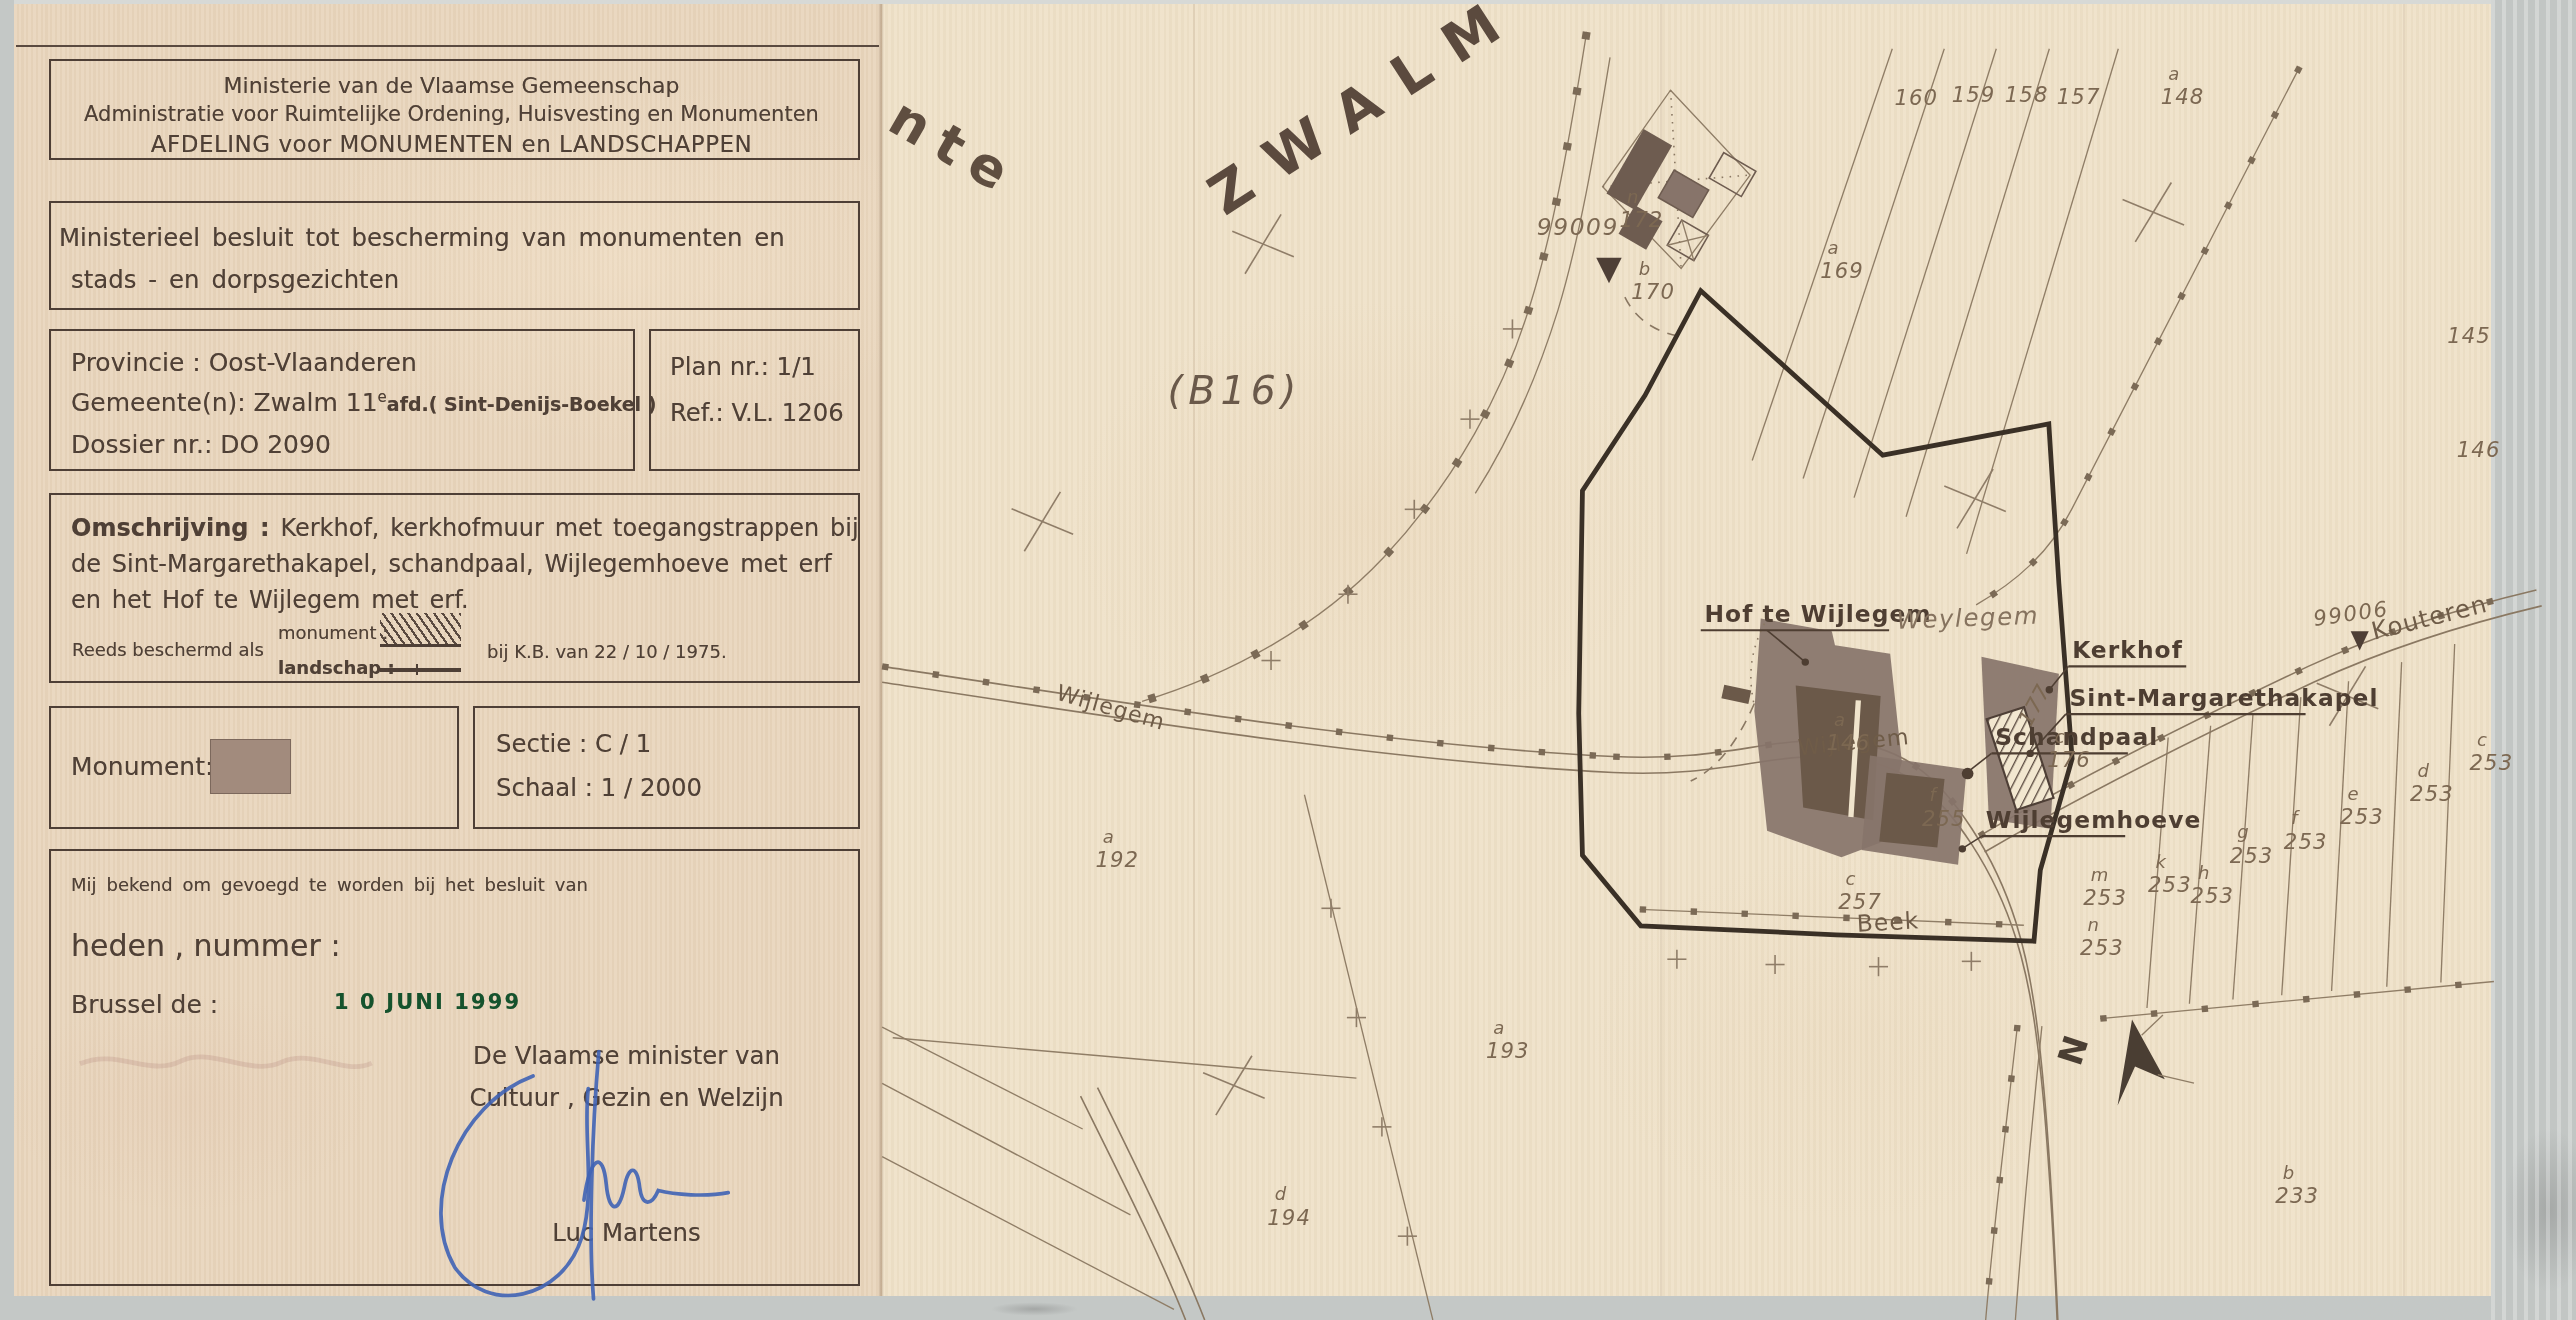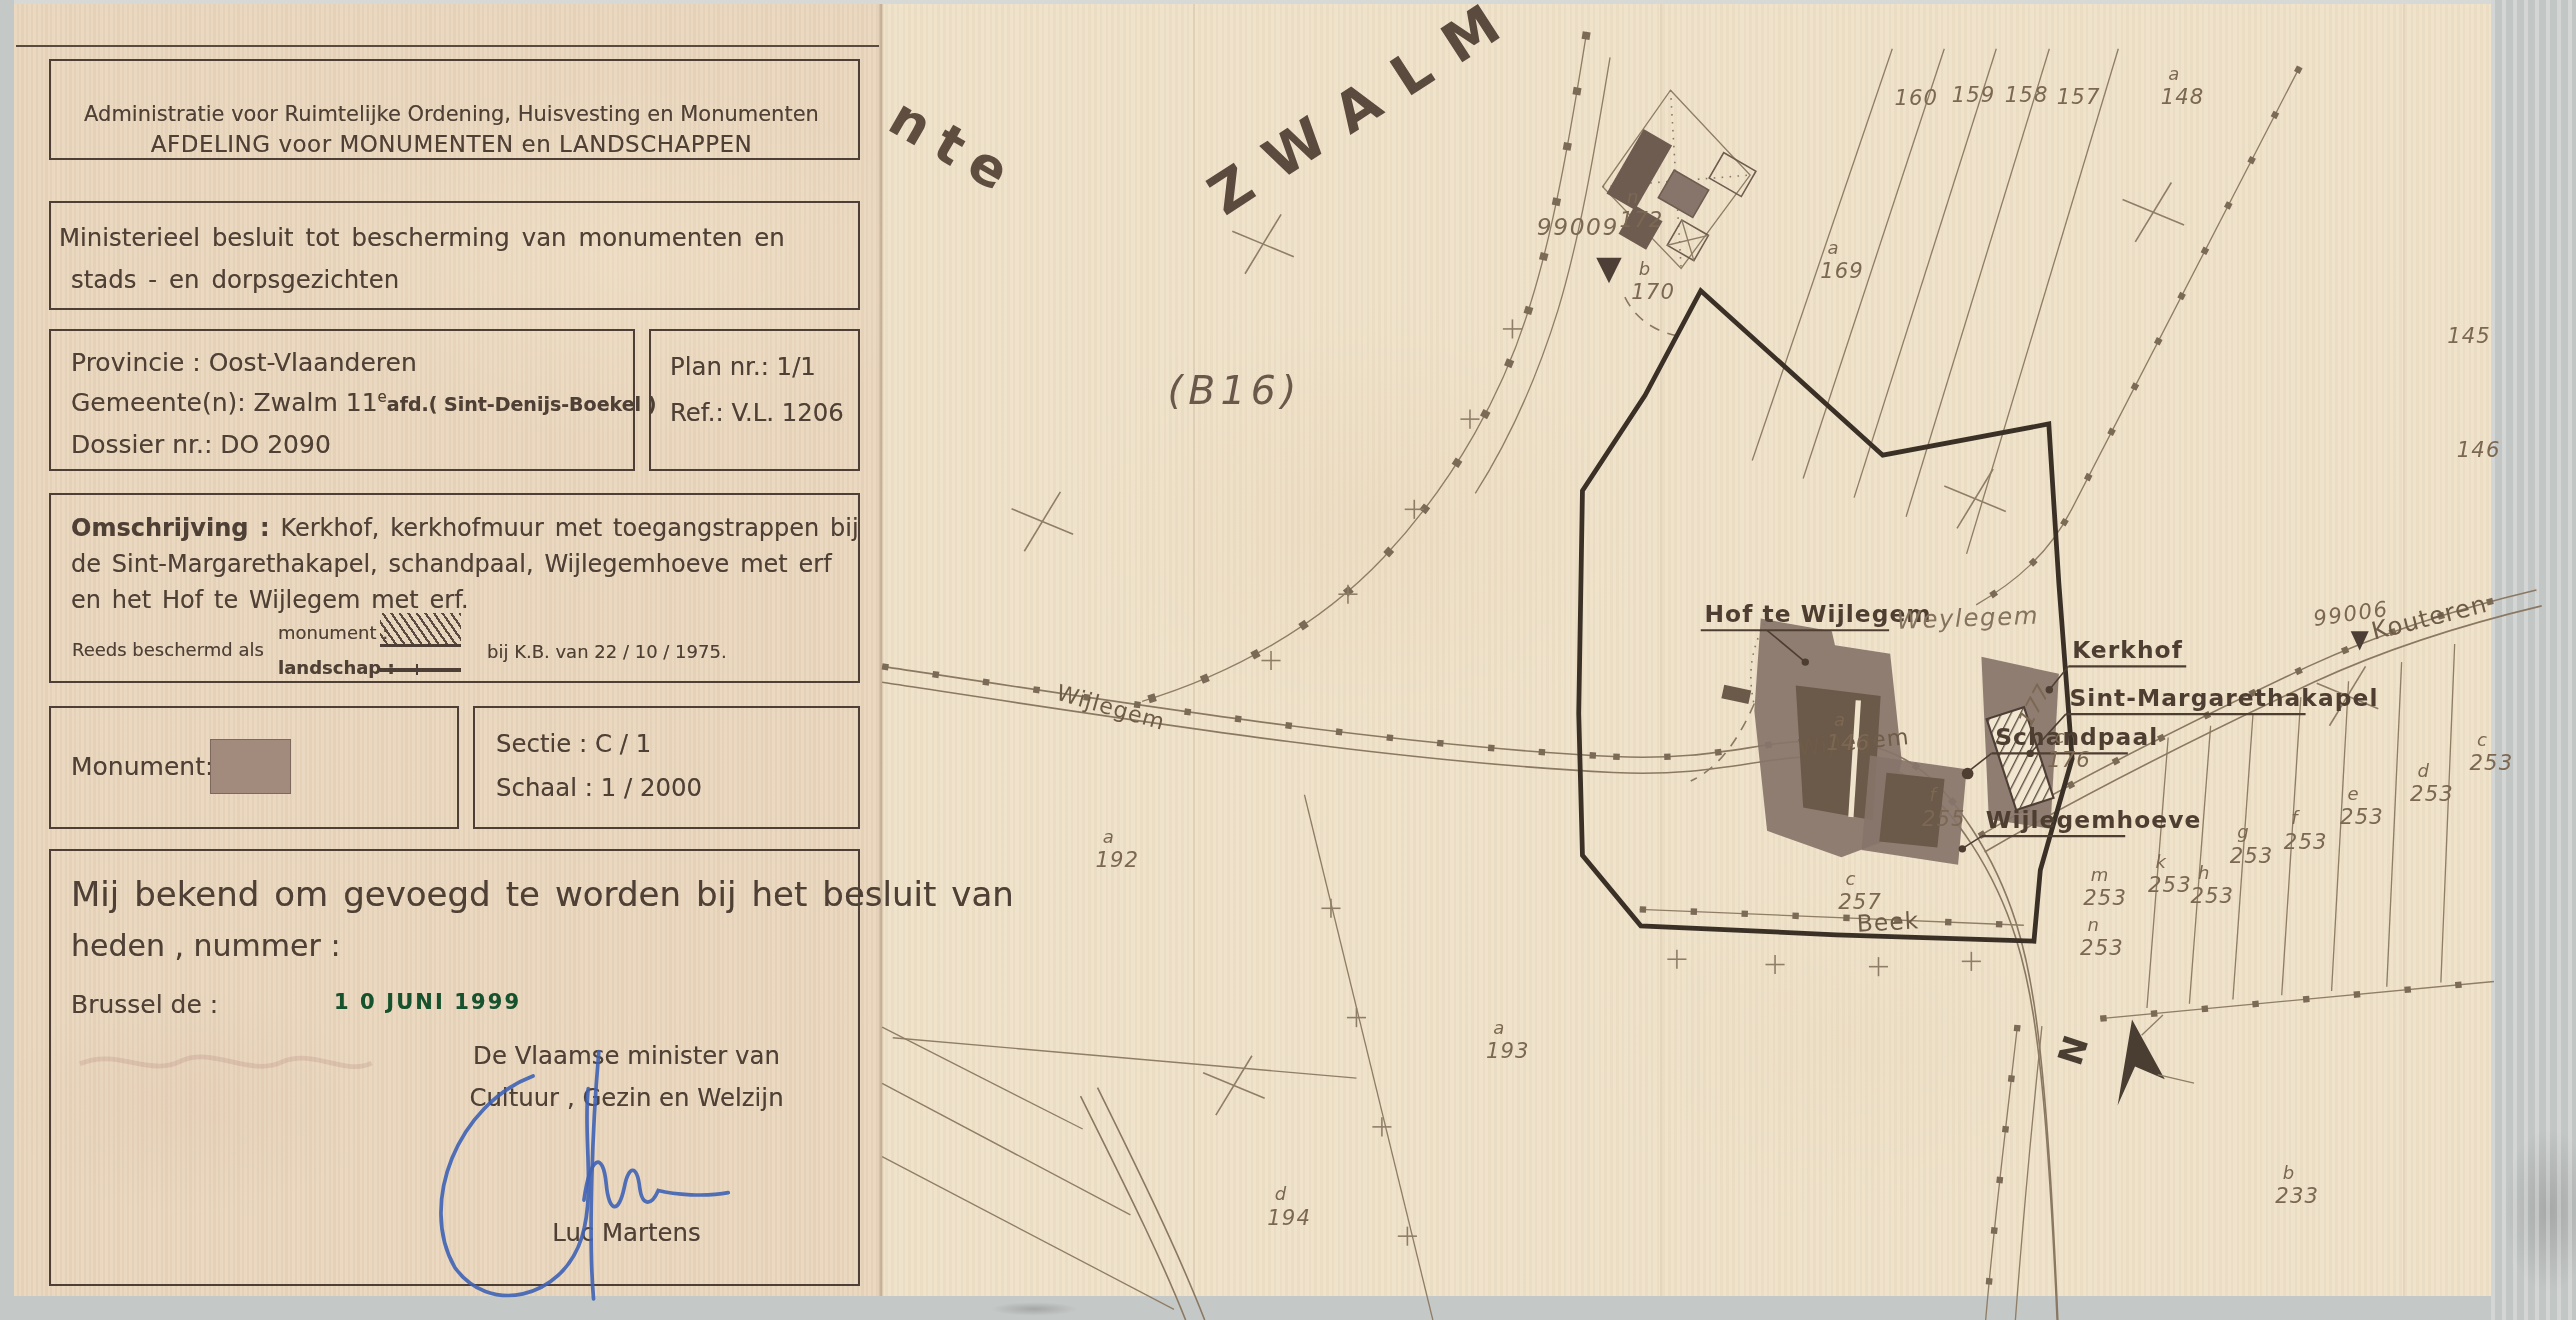--- a/index.html
+++ b/index.html
@@ -88,20 +88,21 @@
   <div class="crease" style="left:1660px"></div>
   <div class="crease" style="left:2403px"></div>
   <div class="fold"></div>
   <div class="edge-line"></div>
   <div class="band left"></div>
   <div class="band bottom"></div>
   <div class="smudge"></div>
   <div class="band right"></div>
 
   <div class="dbox" style="left:49px;top:59px;width:807px;height:97px;">
+    <div class="dtext ctr" style="left:0;top:11.7px;width:801px;font-size:22px;">Ministerie van de Vlaamse Gemeenschap</div>
     <div class="dtext ctr" style="left:0;top:41px;width:801px;font-size:21px;">Administratie voor Ruimtelijke Ordening, Huisvesting en Monumenten</div>
     <div class="dtext ctr" style="left:0;top:70px;width:801px;font-size:23px;letter-spacing:0.5px;">AFDELING voor MONUMENTEN en LANDSCHAPPEN</div>
   </div>
 
   <div class="dbox" style="left:49px;top:201px;width:807px;height:105px;">
     <div class="dtext" style="left:8px;top:20px;font-size:24.4px;word-spacing:4.2px;text-align:right;">Ministerieel besluit tot bescherming van monumenten en</div>
     <div class="dtext" style="left:20px;top:62px;font-size:24.4px;word-spacing:4.2px;">stads - en dorpsgezichten</div>
   </div>
 
   <div class="dbox" style="left:49px;top:329px;width:582px;height:138px;">
@@ -132,21 +133,21 @@
     <div class="dtext" style="left:20px;top:44px;font-size:25px;">Monument:</div>
     <div class="mon-swatch" style="left:159px;top:31px;"></div>
   </div>
 
   <div class="dbox" style="left:473px;top:706px;width:383px;height:119px;">
     <div class="dtext" style="left:21px;top:21px;font-size:24.4px;">Sectie : C / 1</div>
     <div class="dtext" style="left:21px;top:65px;font-size:24.4px;">Schaal : 1 / 2000</div>
   </div>
 
   <div class="dbox" style="left:49px;top:849px;width:807px;height:433px;">
-    <div class="dtext" style="left:20px;top:23.4px;font-size:34px;word-spacing:4.2px;">Mij bekend om gevoegd te worden bij het besluit van</div>
+    <div class="dtext" style="left:20px;top:23.4px;font-size:18px;word-spacing:4.2px;">Mij bekend om gevoegd te worden bij het besluit van</div>
     <div class="dtext" style="left:20px;top:77px;font-size:30px;">heden , nummer :</div>
     <div class="dtext" style="left:20px;top:139px;font-size:25px;">Brussel de :</div>
     <div class="dtext" style="left:283px;top:139px;font-size:21px;font-weight:bold;letter-spacing:2.1px;color:#14532d;">1 0 JUNI 1999</div>
     <div class="dtext ctr" style="left:371px;top:190px;width:409px;font-size:24.4px;">De Vlaamse minister van</div>
     <div class="dtext ctr" style="left:371px;top:232px;width:409px;font-size:24.4px;">Cultuur , Gezin en Welzijn</div>
     <div class="dtext ctr" style="left:371px;top:367px;width:409px;font-size:24.4px;">Luc Martens</div>
   </div>
 
   <svg class="mapsvg" width="2576" height="1320" viewBox="0 0 4854 2488">
     <defs>

